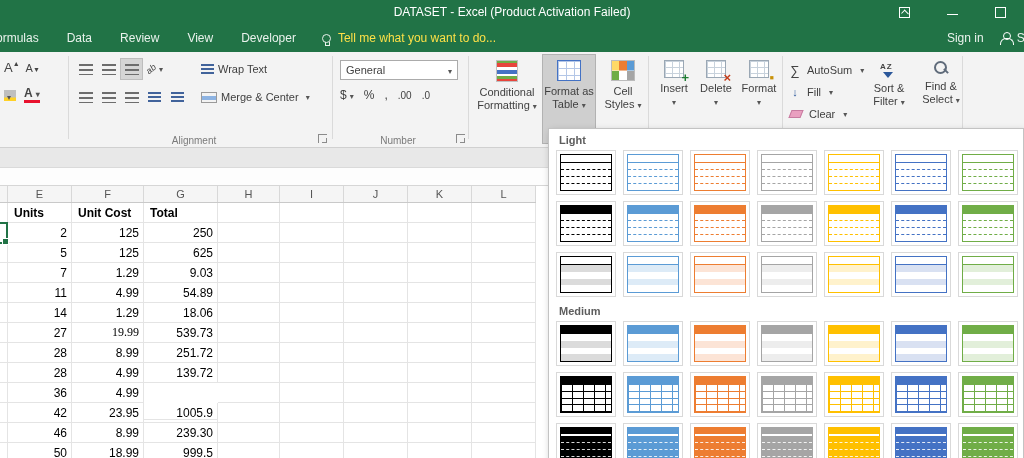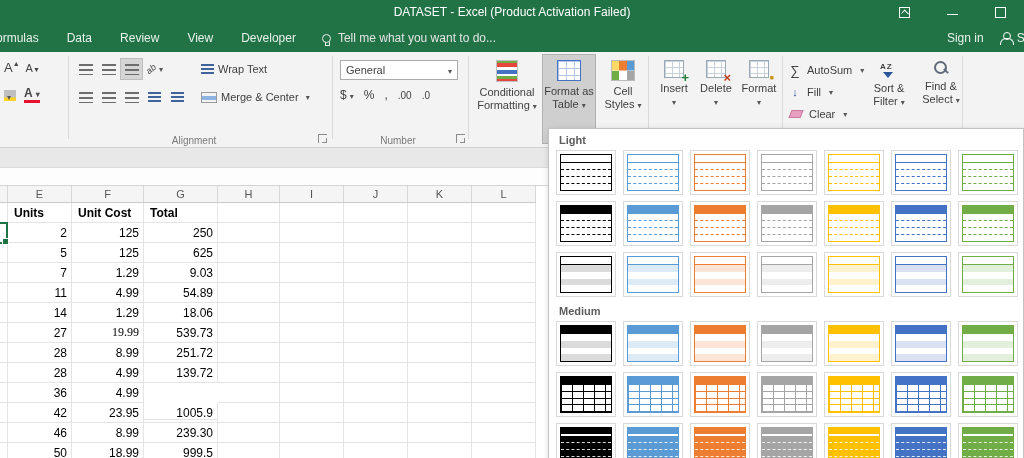--- a/index.html
+++ b/index.html
@@ -12,21 +12,21 @@
   .wc{width:11px;height:11px;position:relative;display:inline-block;cursor:pointer}
   .wc-ribbon{border:1px solid #fff}
   .wc-ribbon::after{content:"";position:absolute;left:2px;top:3px;width:5px;height:4px;border-left:1px solid #fff;border-top:1px solid #fff;transform:rotate(45deg)}
   .wc-min{height:1px;background:#fff;margin-top:5px}
   .wc-max{border:1px solid #fff}
 
   
   .tabbar{position:absolute;top:24px;left:0;right:0;height:28px;background:#217346;display:flex;align-items:center;color:#e9f2ec;font-size:12px;white-space:nowrap}
   .tab{padding:0 14px;height:100%;display:flex;align-items:center;cursor:pointer}
   .tab.first{padding-left:0;margin-left:-4px}
-  .tellme{display:flex;align-items:center;gap:7px;margin-left:12px;color:#e5e5e5;cursor:pointer}
+  .tellme{display:flex;align-items:center;gap:7px;margin-left:12px;color:#fde047;cursor:pointer}
   .bulb{width:9px;height:9px;border:1px solid #e9f2ec;border-radius:50%;position:relative;flex:none}
   .bulb::after{content:"";position:absolute;left:2px;bottom:-4px;width:3px;height:3px;border-bottom:1px solid #e9f2ec;border-left:1px solid #e9f2ec;border-right:1px solid #e9f2ec}
   .tab-right{margin-left:auto;display:flex;align-items:center;gap:16px}
   .person{width:12px;height:12px;position:relative;flex:none}
   .person::before{content:"";position:absolute;left:3px;top:0;width:6px;height:6px;border:1px solid #fff;border-radius:50%}
   .person::after{content:"";position:absolute;left:0;bottom:-1px;width:12px;height:6px;border:1px solid #fff;border-bottom:none;border-radius:6px 6px 0 0}
   .share-wrap{display:flex;align-items:center;gap:5px;margin-right:-14px}
 
   
   .ribbon{position:absolute;top:52px;left:0;right:0;height:96px;background:#f3f3f3;border-bottom:1px solid #d0d0d0;font-size:11px;color:#3f3f3f}

